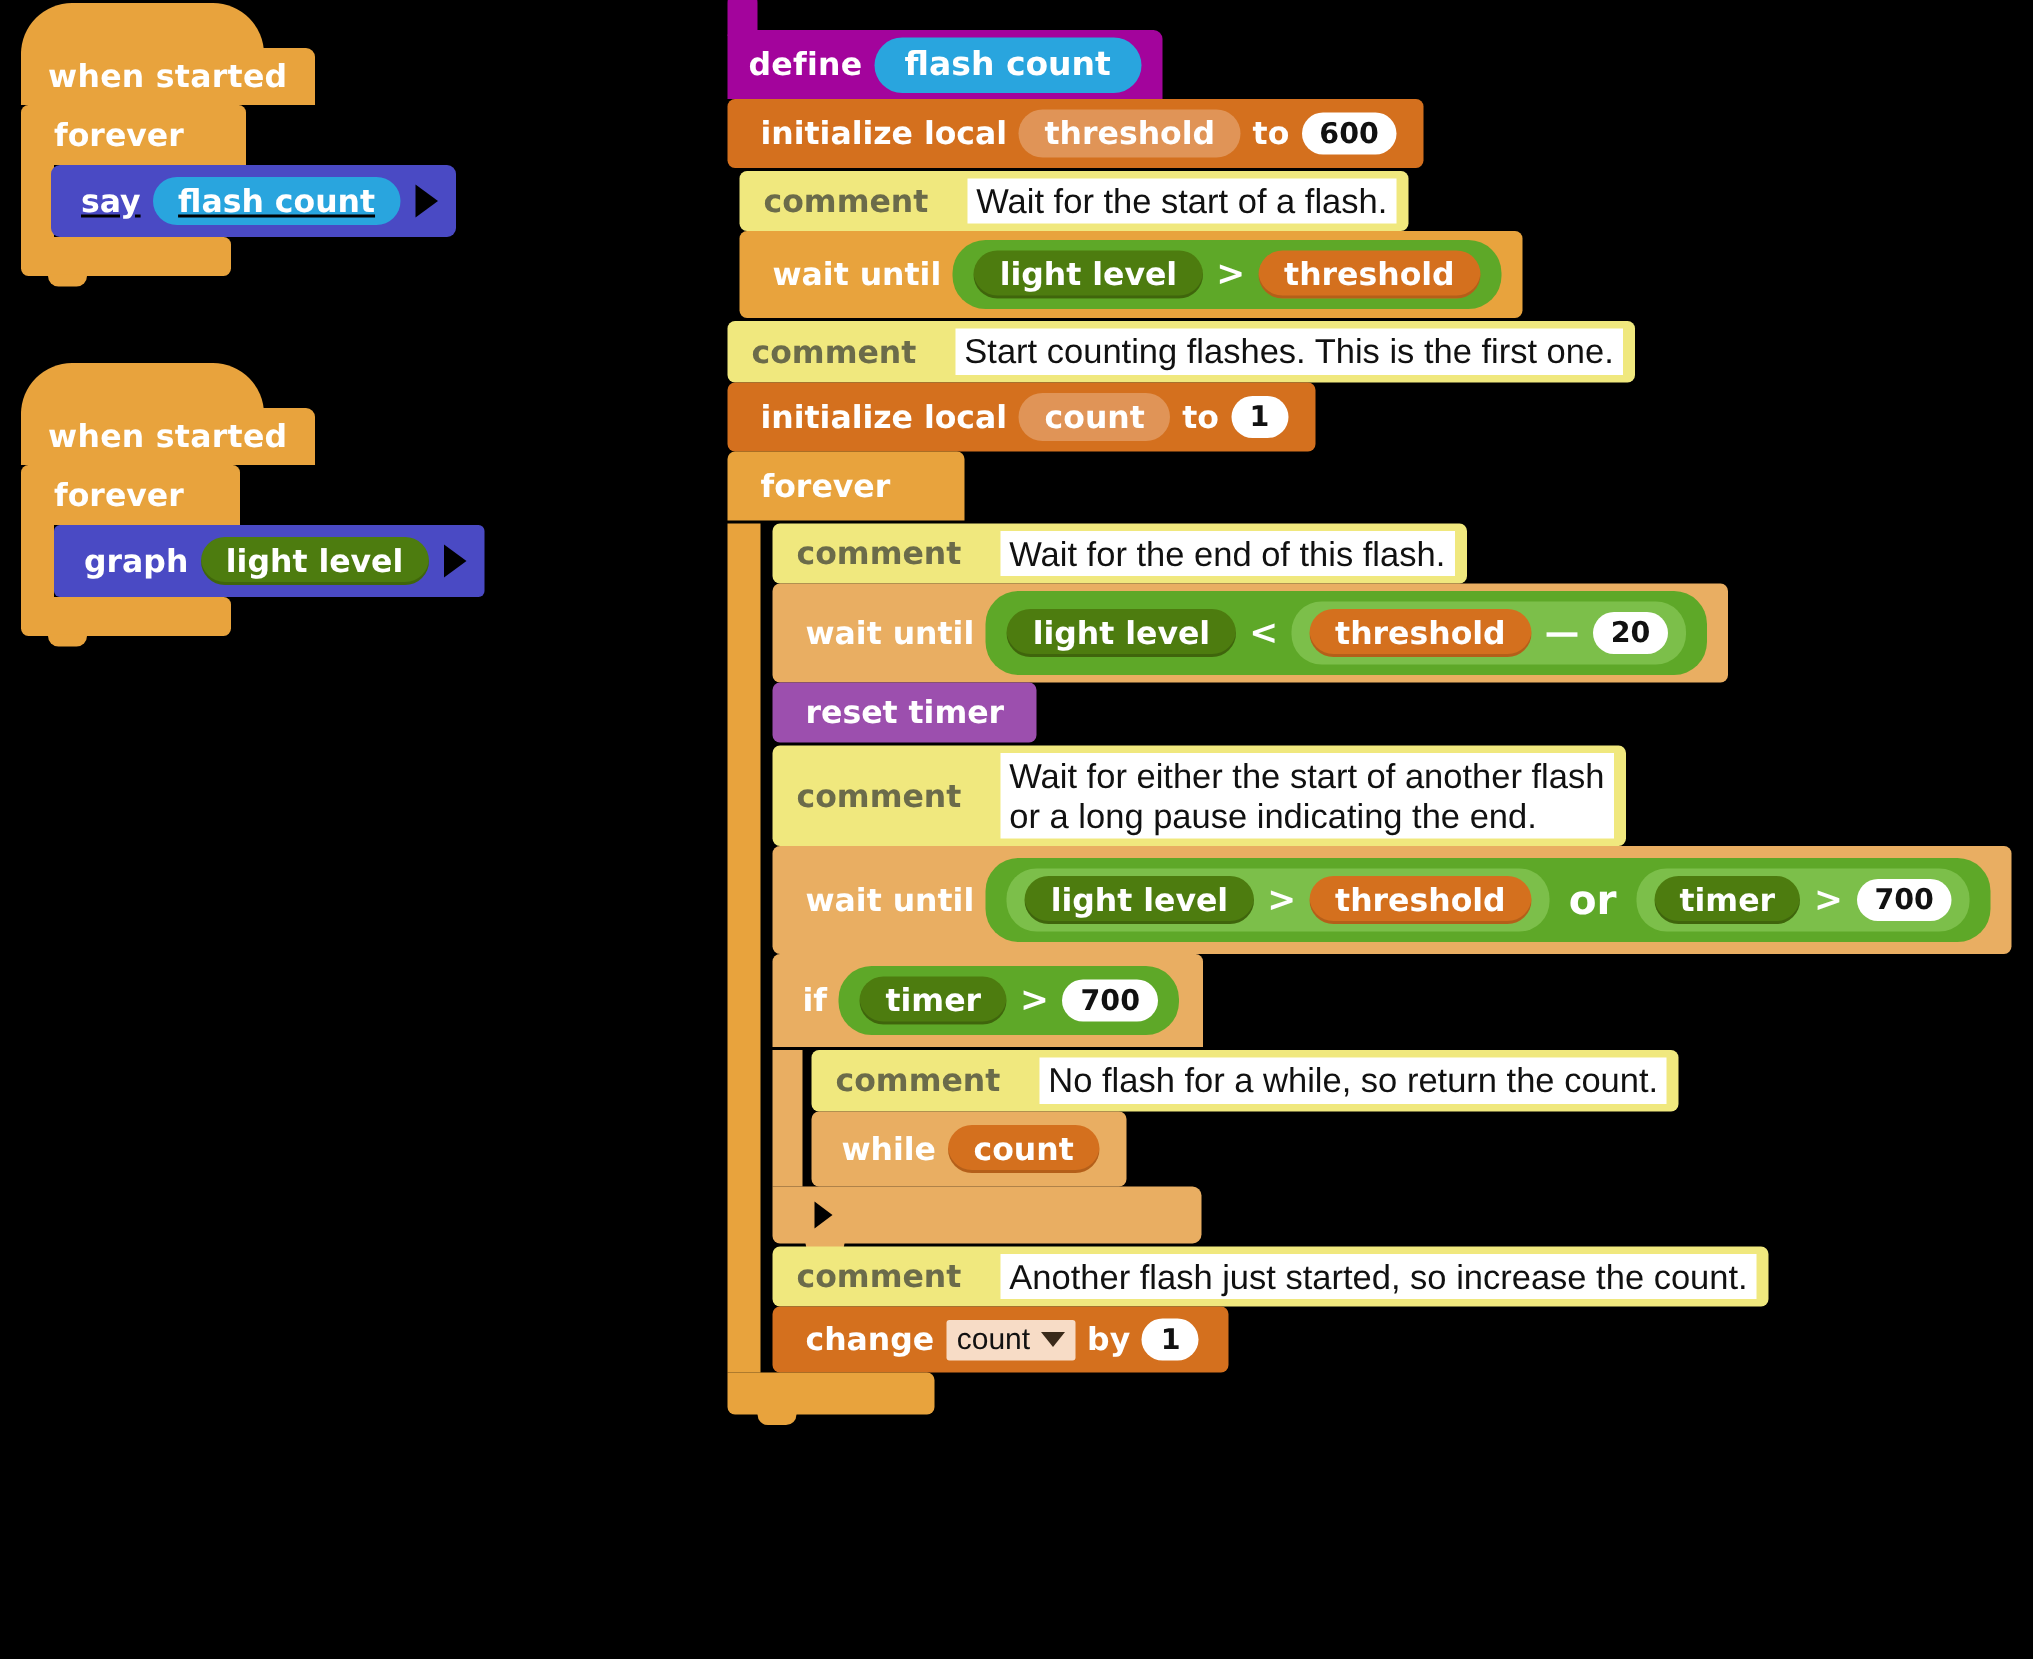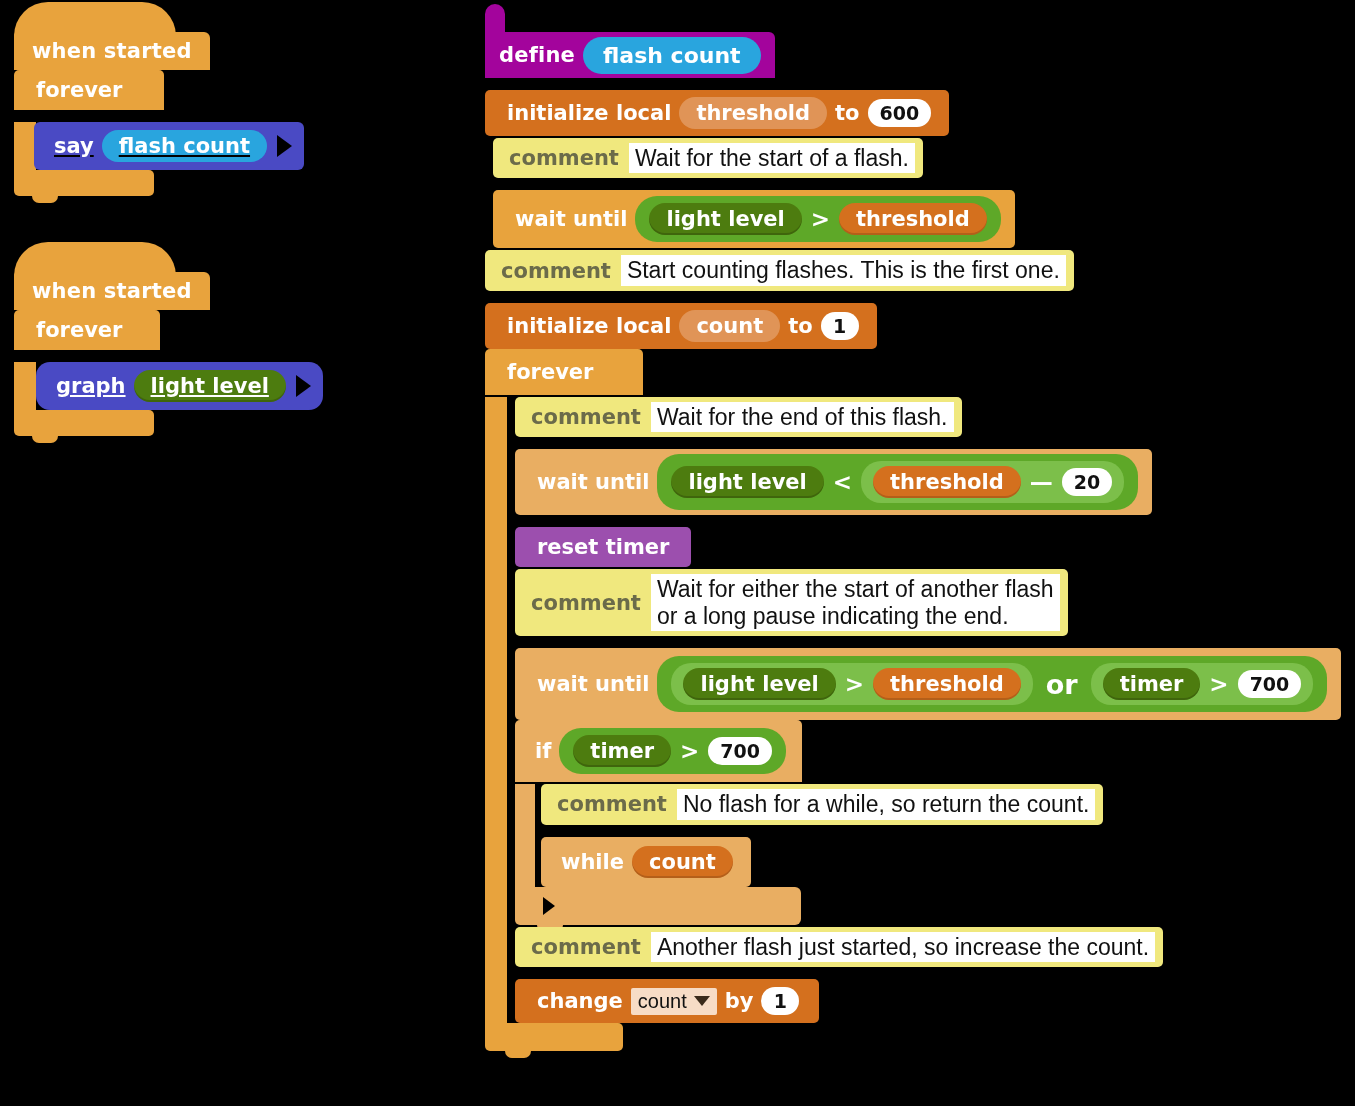--- a/index.html
+++ b/index.html
@@ -38,21 +38,21 @@
 
   
   .cmd{
     position:relative;
     display:flex;align-items:center;
     width:max-content;
     min-height:40px;
     border-radius:5px;
     padding:0 14px;
     color:#fff;font-weight:bold;font-size:21px;
-    margin-top:12px;
+    margin-top:0;
   }
 
   
   .c-control{background:#E8A33D;}
   .c-control-l{background:#E9AE62;}
   .c-var{background:#D4701E;}
   .c-looks{background:#4A4AC4;}
   .c-sensing{background:#9C4FAE;}
   .c-define{background:#A3049C;}
 
@@ -94,21 +94,21 @@
   .predicate{
     display:inline-flex;align-items:center;gap:9px;
     background:#5EA828;border-radius:22px;padding:7px 14px;
   }
   .predicate.inner{background:#7CBF4A;border-radius:20px;padding:5px 12px;}
   .op{color:#fff;font-weight:bold;font-size:23px;}
   .opw{color:#fff;font-weight:bold;font-size:27px;padding:0 4px;}
 
   
   .comment{
-    position:relative;display:flex;align-items:center;gap:10px;
+    position:relative;display:flex;align-items:center;gap:26px;
     background:#F0E87E;border-radius:5px;padding:5px 8px 5px 16px;
     width:max-content;margin-top:2px;
   }
   .comment .ckey{color:#6b6b4a;font-weight:bold;font-size:21px;}
   .comment .cbox{
     background:#fff;color:#111;font-size:23px;line-height:1.15;
     padding:2px 6px;white-space:pre-line;
     font-family:"Liberation Sans",sans-serif;font-weight:normal;
   }
 
@@ -166,34 +166,34 @@
     <div class="hat" data-name="hat-block-when-started-2">
       <span class="lbl" data-name="hat-block-label-2">when started</span>
     </div>
 
     <div class="cblock" data-name="forever-c-block-2">
       <div class="cap c-control" style="padding-left:22px;min-width:108px;" data-name="forever-cap-2">
         <span class="lbl" data-name="forever-label-2">forever</span>
       </div>
       <div class="body" style="padding-left:22px;" data-name="forever-body-2">
         <div style="position:absolute;left:0;top:0;bottom:0;width:22px;background:#E8A33D;" data-name="forever-spine-2"></div>
-        <div class="cmd c-looks" style="padding:0 12px 0 20px;min-height:48px;border-radius:14px;text-decoration:underline;" data-name="graph-block">
+        <div class="cmd c-looks" style="padding:0 12px 0 20px;min-height:48px;border-radius:4px;" data-name="graph-block">
           <span class="lblw" data-name="graph-label">graph</span>
           <span class="gap8"></span>
           <span class="rep purple" data-name="sensing-reporter-light-level">light level</span>
           <span class="arrow" data-name="expand-arrow-icon-2"></span>
         </div>
       </div>
       <div class="foot c-control" style="width:140px;" data-name="forever-foot-2">
         <div class="notch" style="left:18px;background:#E8A33D;" data-name="forever-bottom-notch-2"></div>
       </div>
     </div>
   </div>
 
-  <div class="script" style="left:464px;top:32px;padding-left:21px;" data-name="script-define-flash-count">
+  <div class="script" style="left:464px;top:20px;padding-left:21px;" data-name="script-define-flash-count">
 
     <div class="hat c-define" style="background:#A3049C;padding:0 14px;height:46px;" data-name="define-hat-block">
       <span class="lbl" data-name="define-label">define</span>
       <span class="gap8"></span>
       <span class="rep blue" style="position:relative;z-index:3;font-size:22px;padding:6px 20px;" data-name="custom-block-name">flash count</span>
     </div>
     <style>
       [data-name="define-hat-block"]::before{background:#A3049C;right:270px;top:-28px;height:32px;}
     </style>
 

